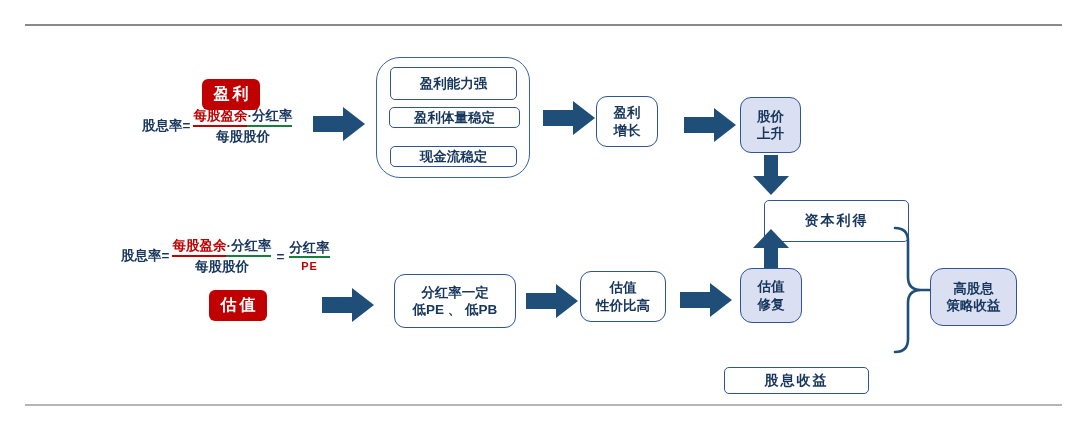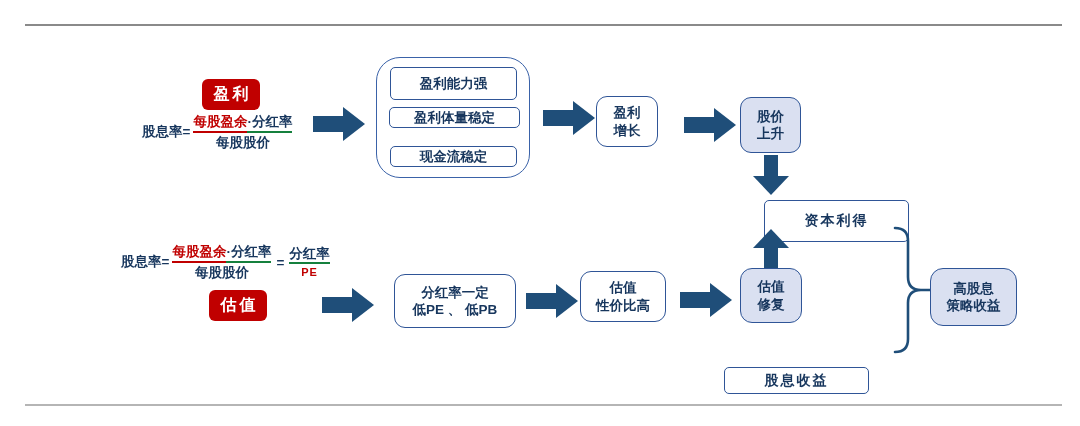--- a/index.html
+++ b/index.html
@@ -37,21 +37,21 @@
   .arr-r .head { left:30px; top:0; border-top:17px solid transparent; border-bottom:17px solid transparent; border-left:22px solid #1F4E79; }
   .arr-d { width:36px; height:40px; }
   .arr-d .shaft { left:11px; top:0; width:14px; height:21px; }
   .arr-d .head { left:0; top:21px; border-left:18px solid transparent; border-right:18px solid transparent; border-top:19px solid #1F4E79; }
   .arr-u { width:36px; height:39px; }
   .arr-u .head { left:0; top:0; border-left:18px solid transparent; border-right:18px solid transparent; border-bottom:19px solid #1F4E79; }
   .arr-u .shaft { left:11px; top:19px; width:14px; height:20px; }
 
   
   .formula { display:flex; align-items:center; font-weight:bold; color:#17365D; font-size:13.5px; white-space:nowrap; }
-  .frac { display:inline-flex; flex-direction:column; align-items:center; margin:6px 3px; }
+  .frac { display:inline-flex; flex-direction:column; align-items:center; margin:0 3px; }
   .frac .num { display:inline-flex; line-height:1.15; }
   .u-red { color:#C00000; border-bottom:2px solid #C00000; padding-bottom:1px; }
   .u-navy { color:#17365D; border-bottom:2px solid #15803d; padding-bottom:1px; }
   .frac .den { line-height:1.2; padding-top:2px; }
   .den-red { color:#C00000; font-size:11px; letter-spacing:1px; }
   .eq { margin:0 2px; }
 </style>
 </head>
 <body>
 

